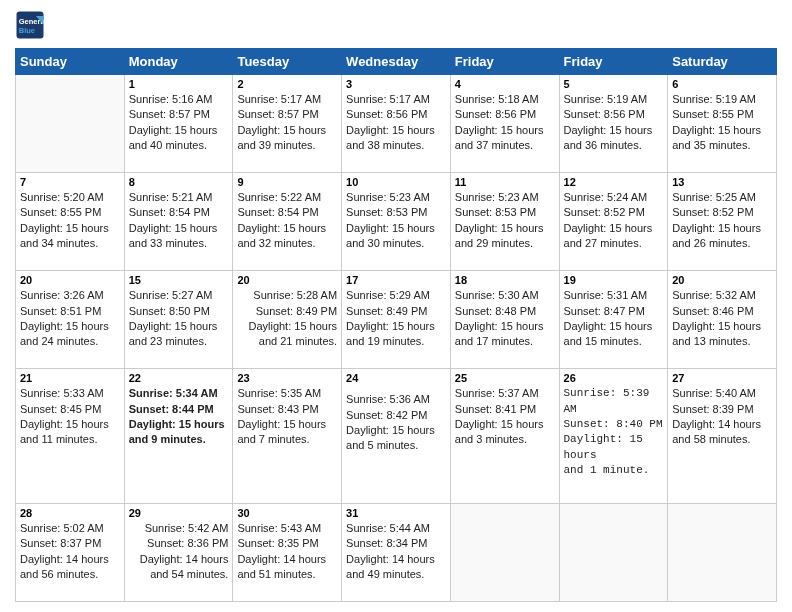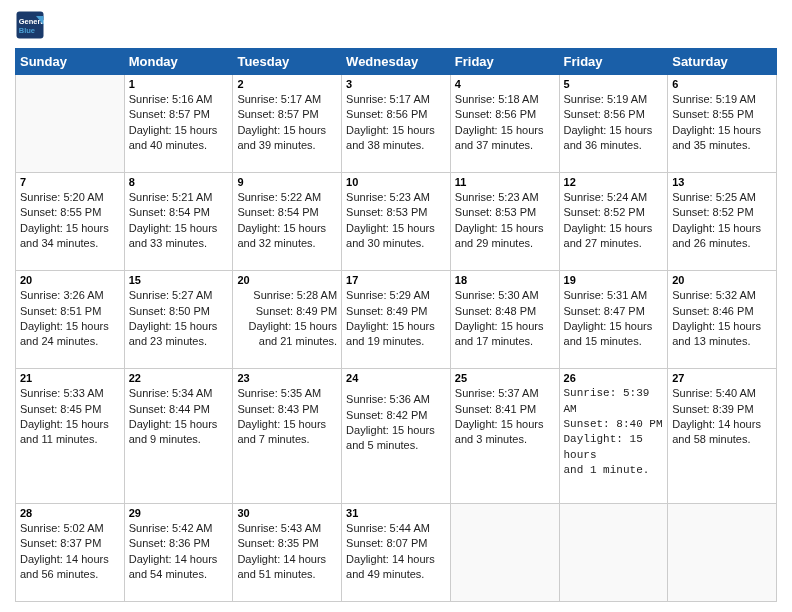--- a/index.html
+++ b/index.html
@@ -262,21 +262,21 @@
         <tr>
           <td>
             <span class="day-num">21</span>
             <div class="day-info" style="white-space: pre-line;">Sunrise: 5:33 AM
 Sunset: 8:45 PM
 Daylight: 15 hours
 and 11 minutes.</div>
           </td>
           <td>
             <span class="day-num">22</span>
-            <div class="day-info" style="white-space: pre-line;">Sunrise: 5:34 AM
+            <div class="day-info" style="white-space: pre-line; font-weight: bold;">Sunrise: 5:34 AM
 Sunset: 8:44 PM
 Daylight: 15 hours
 and 9 minutes.</div>
           </td>
           <td>
             <span class="day-num">23</span>
             <div class="day-info" style="white-space: pre-line;">Sunrise: 5:35 AM
 Sunset: 8:43 PM
 Daylight: 15 hours
 and 7 minutes.</div>
@@ -313,36 +313,36 @@
         <tr>
           <td>
             <span class="day-num">28</span>
             <div class="day-info" style="white-space: pre-line;">Sunrise: 5:02 AM
 Sunset: 8:37 PM
 Daylight: 14 hours
 and 56 minutes.</div>
           </td>
           <td>
             <span class="day-num">29</span>
-            <div class="day-info" style="white-space: pre-line;">Sunrise: 5:42 AM
+            <div class="day-info" style="white-space: pre-line; text-align: right;">Sunrise: 5:42 AM
 Sunset: 8:36 PM
 Daylight: 14 hours
 and 54 minutes.</div>
           </td>
           <td>
             <span class="day-num">30</span>
             <div class="day-info" style="white-space: pre-line;">Sunrise: 5:43 AM
 Sunset: 8:35 PM
 Daylight: 14 hours
 and 51 minutes.</div>
           </td>
           <td>
             <span class="day-num">31</span>
             <div class="day-info" style="white-space: pre-line;">Sunrise: 5:44 AM
-Sunset: 8:07 PM
+Sunset: 8:34 PM
 Daylight: 14 hours
 and 49 minutes.</div>
           </td>
           <td class="empty-cell"></td>
           <td class="empty-cell"></td>
           <td class="empty-cell"></td>
         </tr>
       </tbody>
   </table>
 </div>

